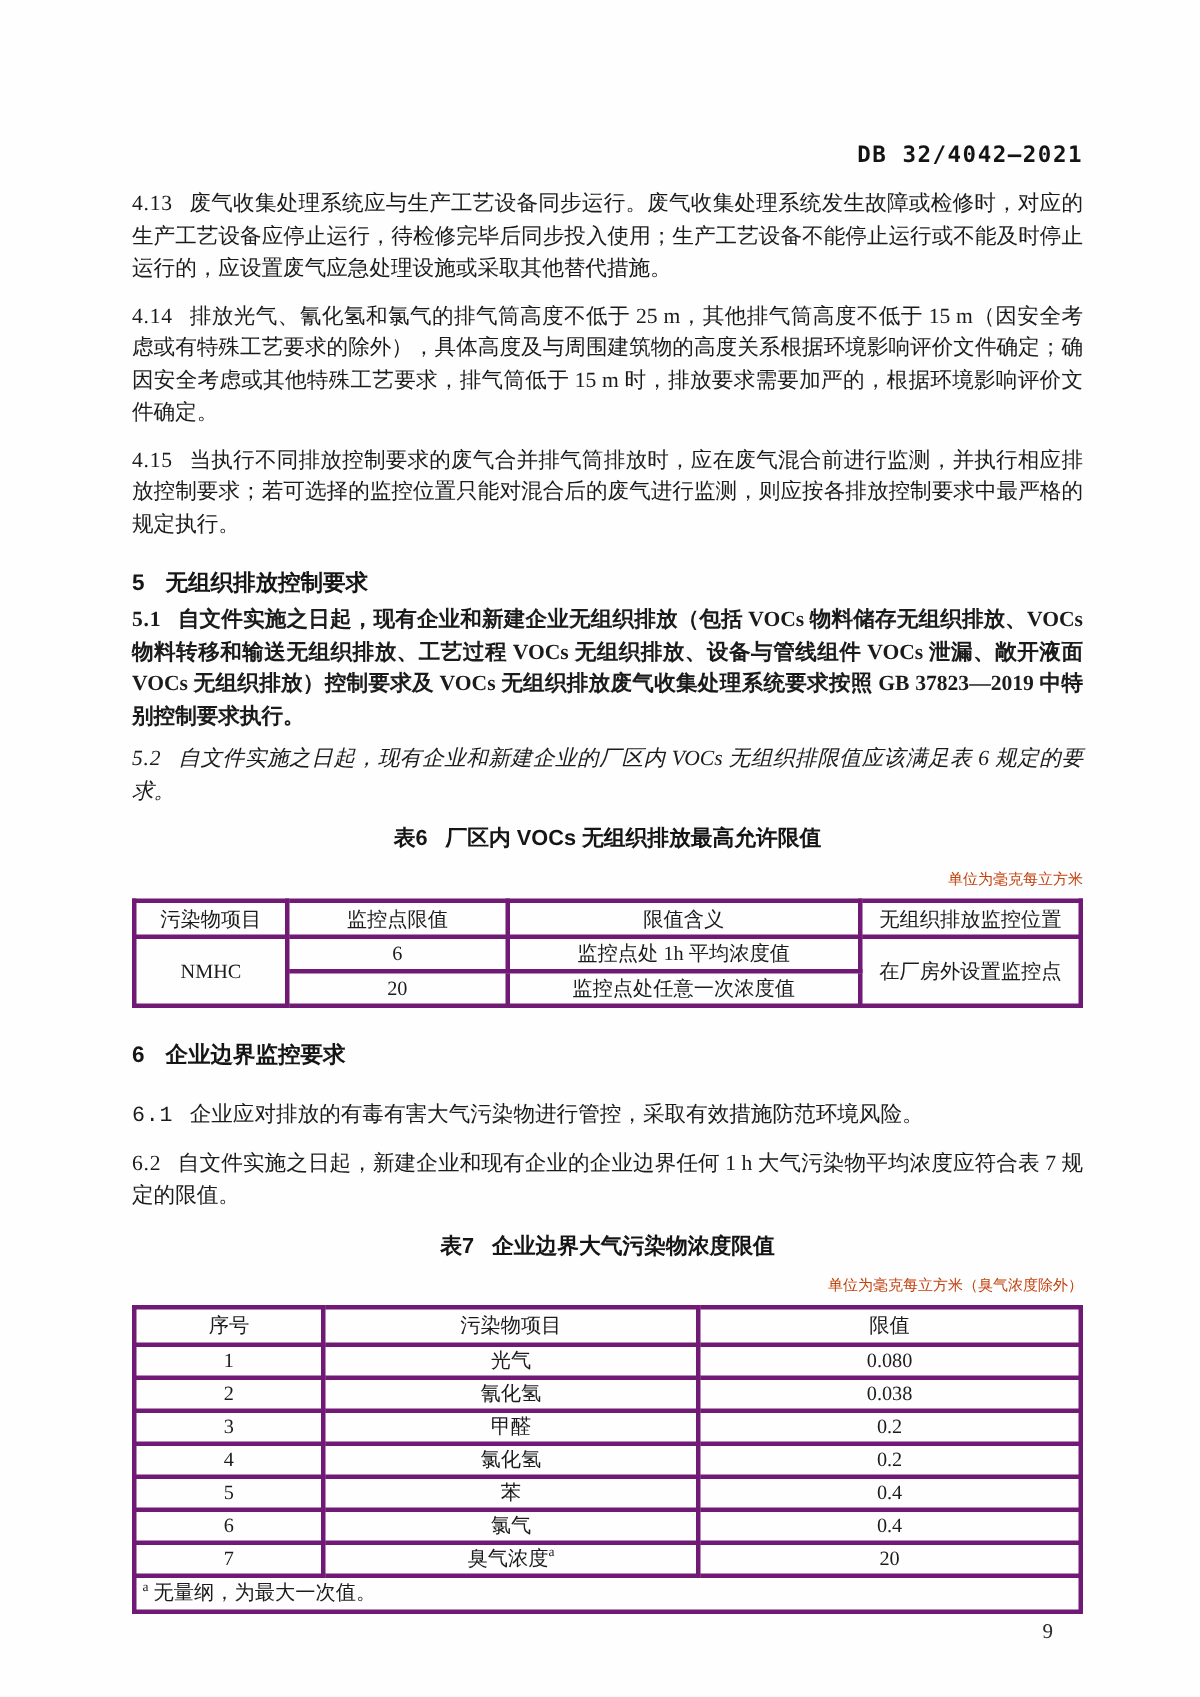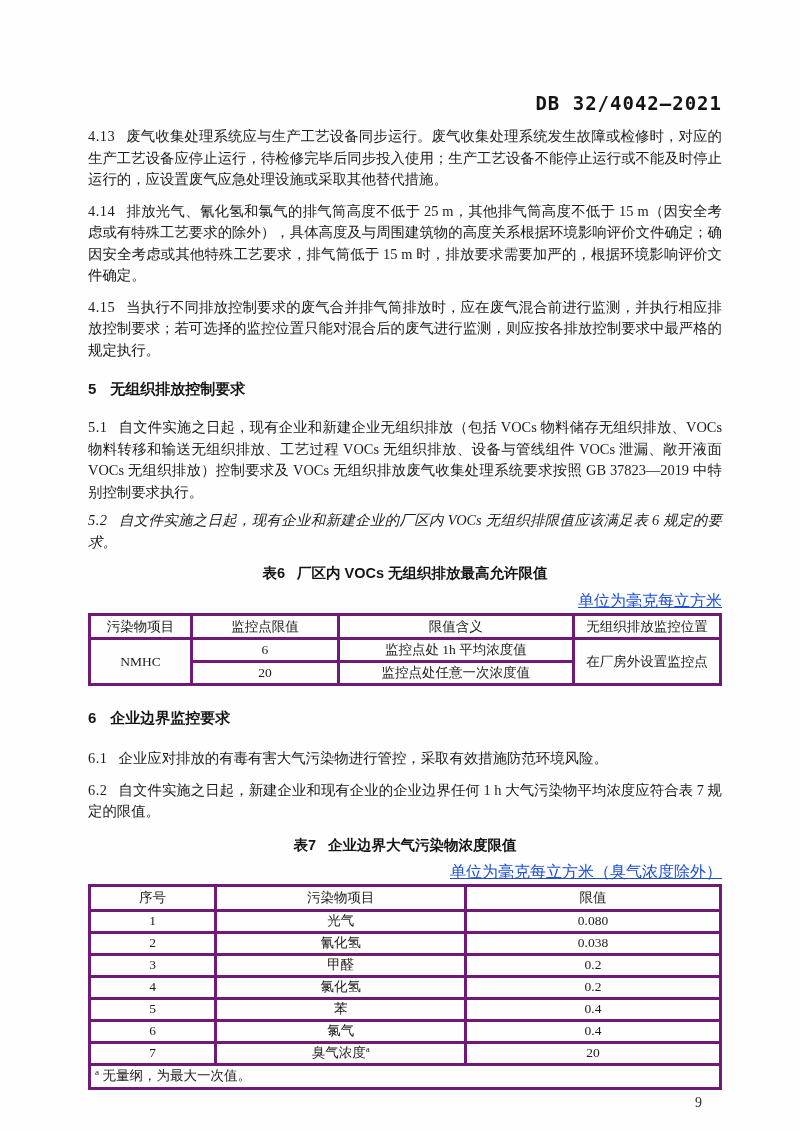--- a/index.html
+++ b/index.html
@@ -19,21 +19,21 @@
   .content {
     position: absolute;
     left: 88px; top: 0;
     width: 634px;
     padding-top: 94px;
   }
   .doc-number {
     text-align: right;
     font-family: "DejaVu Sans Mono", "Liberation Mono", monospace;
     font-weight: bold;
-    font-size: 19px;
+    font-size: 15px;
     letter-spacing: 1px;
     line-height: 18px;
     color: #141414;
   }
   p.para {
     margin: 10px 0 0 0;
     font-size: 14.4px;
     line-height: 21.5px;
     text-align: justify;
     color: #1b1b1b;
@@ -43,41 +43,40 @@
   .sec-heading {
     margin: 18px 0 0 0;
     font-family: Liberation Sans, sans-serif;
     font-weight: bold;
     font-size: 15px;
     line-height: 20px;
     color: #151515;
   }
   .sec-heading .secnum { margin-right: 14px; }
   .sec-heading.sec6 { margin-top: 22px; }
-  p.after-heading { margin-top: 18px; }
-  p.p61 { margin-top: 20px; }
+  p.after-heading { margin-top: 4px; font-weight: bold; }
+  p.p61 { margin-top: 20px; font-family: Liberation Mono, monospace; }
   p.p52 { margin-top: 7px; font-style: italic; }
   .tbl-title {
     margin-top: 10px;
     text-align: center;
     font-family: "Liberation Sans", "DejaVu Sans", sans-serif;
     font-weight: bold;
     font-size: 14.5px;
     line-height: 20px;
     color: #151515;
   }
   .tbl-title.t7 { margin-top: 12px; }
   .tbl-title .tlabel { margin-right: 12px; }
   .unit-note {
     margin-top: 8px;
     text-align: right;
-    font-size: 16px;
+    font-size: 10px;
     line-height: 19px;
-    color: #1d4ed8;
-    text-decoration: underline;
+    color: #c2410c;
   }
   .unit-note.u7 { margin-top: 7px; }
   table.doc-table {
     margin-top: 3px;
     width: 100%;
     border-collapse: collapse;
     border: 2px solid #2c2c2c;
     font-size: 13.5px;
     color: #1b1b1b;
     table-layout: fixed;

